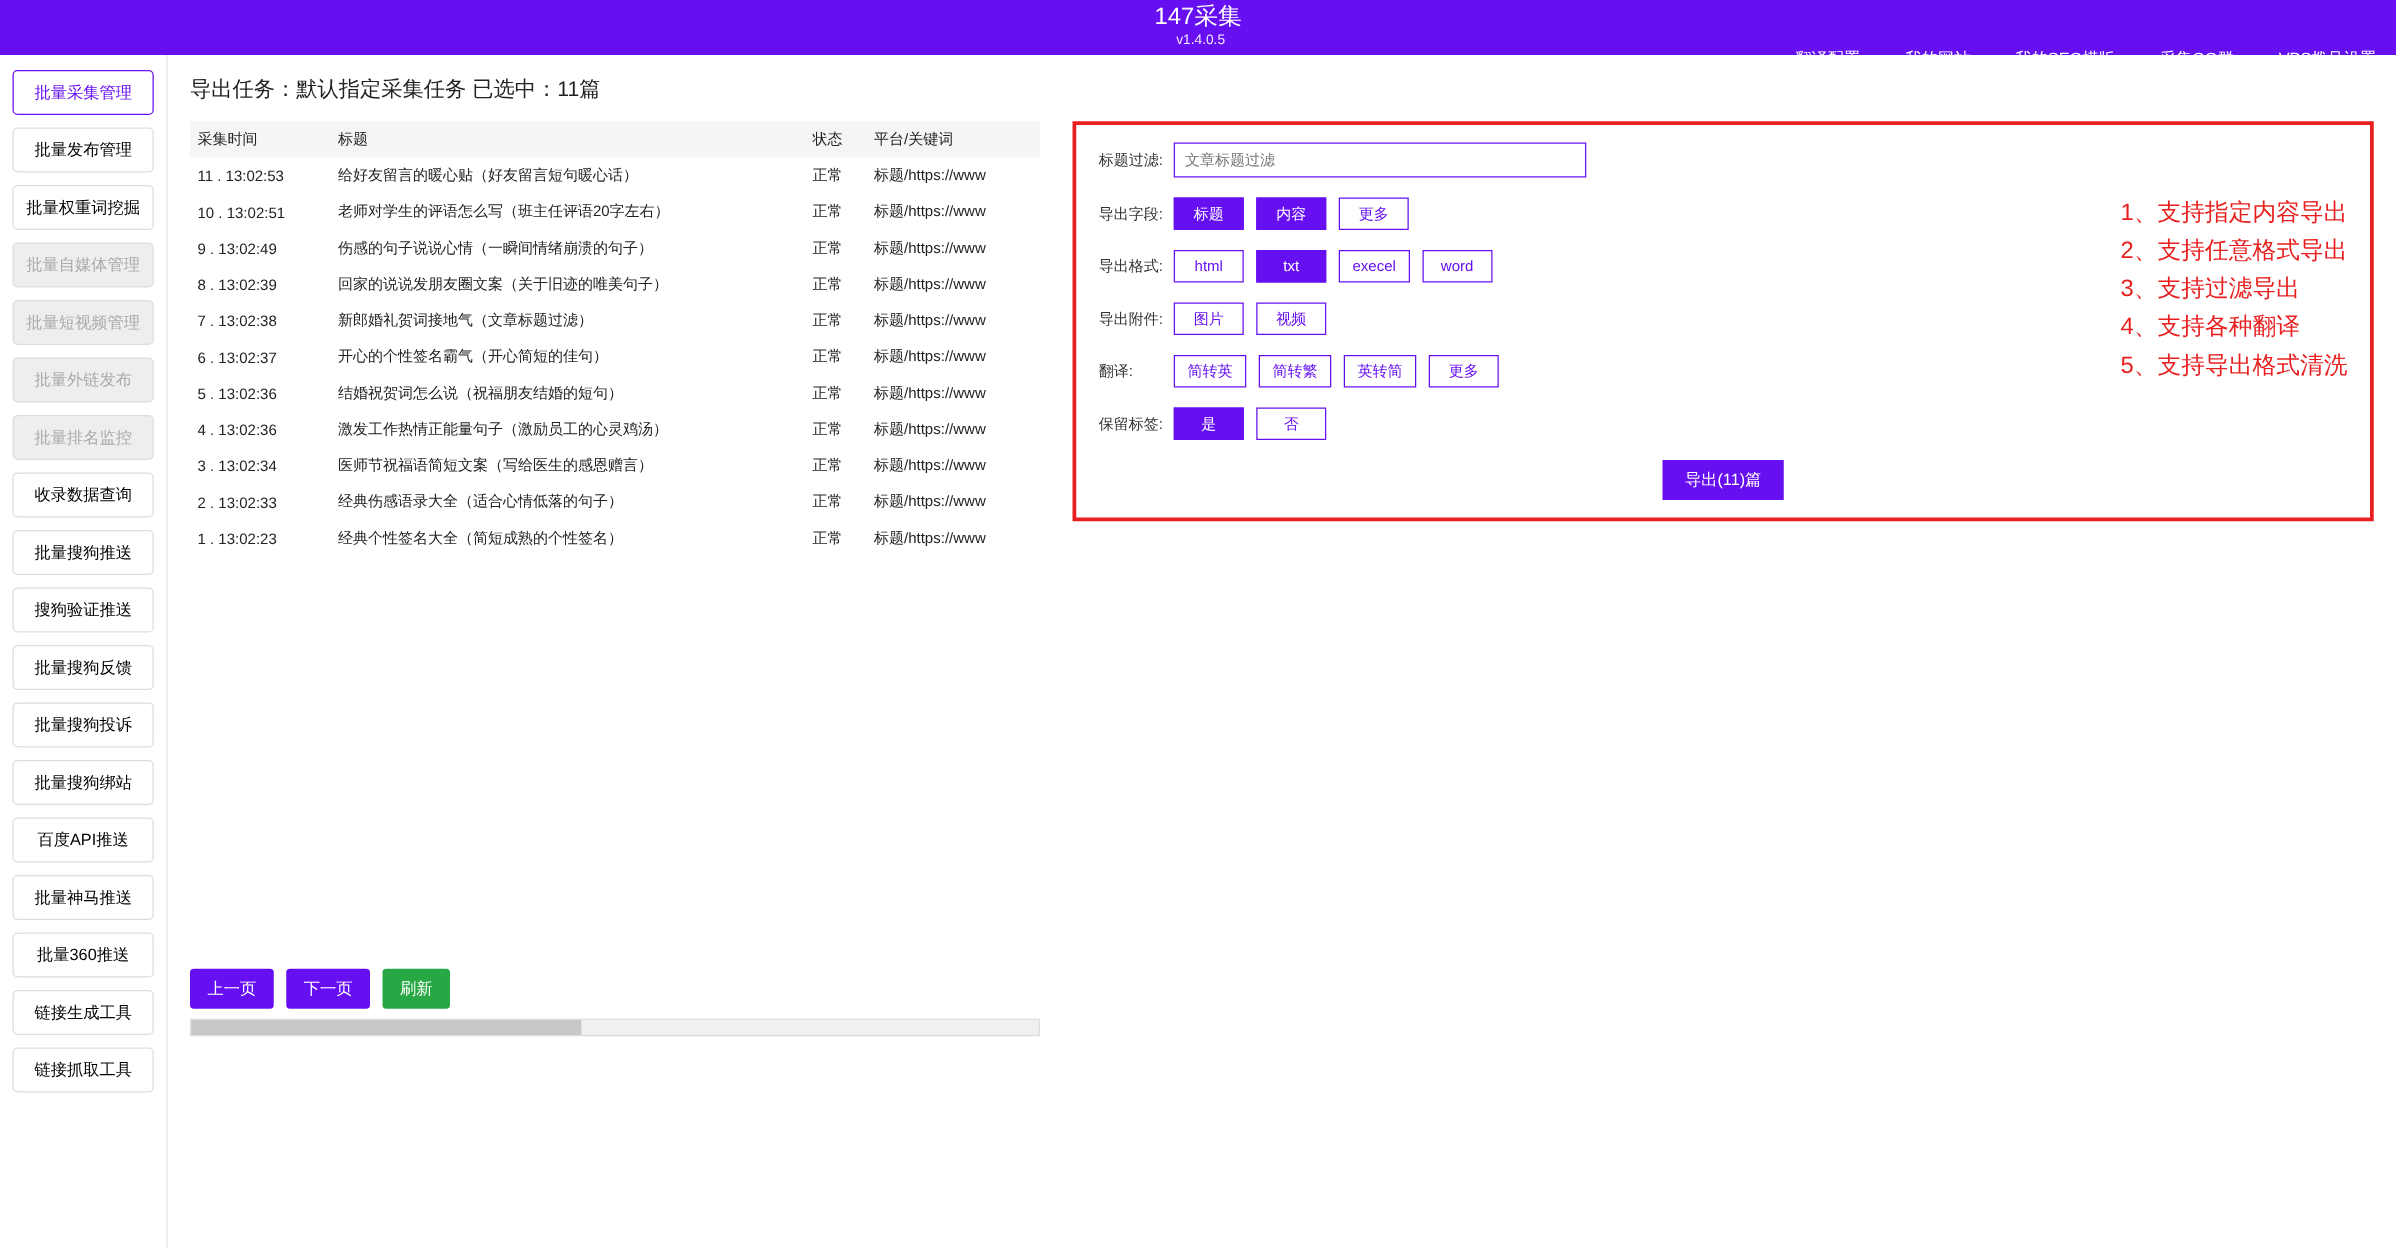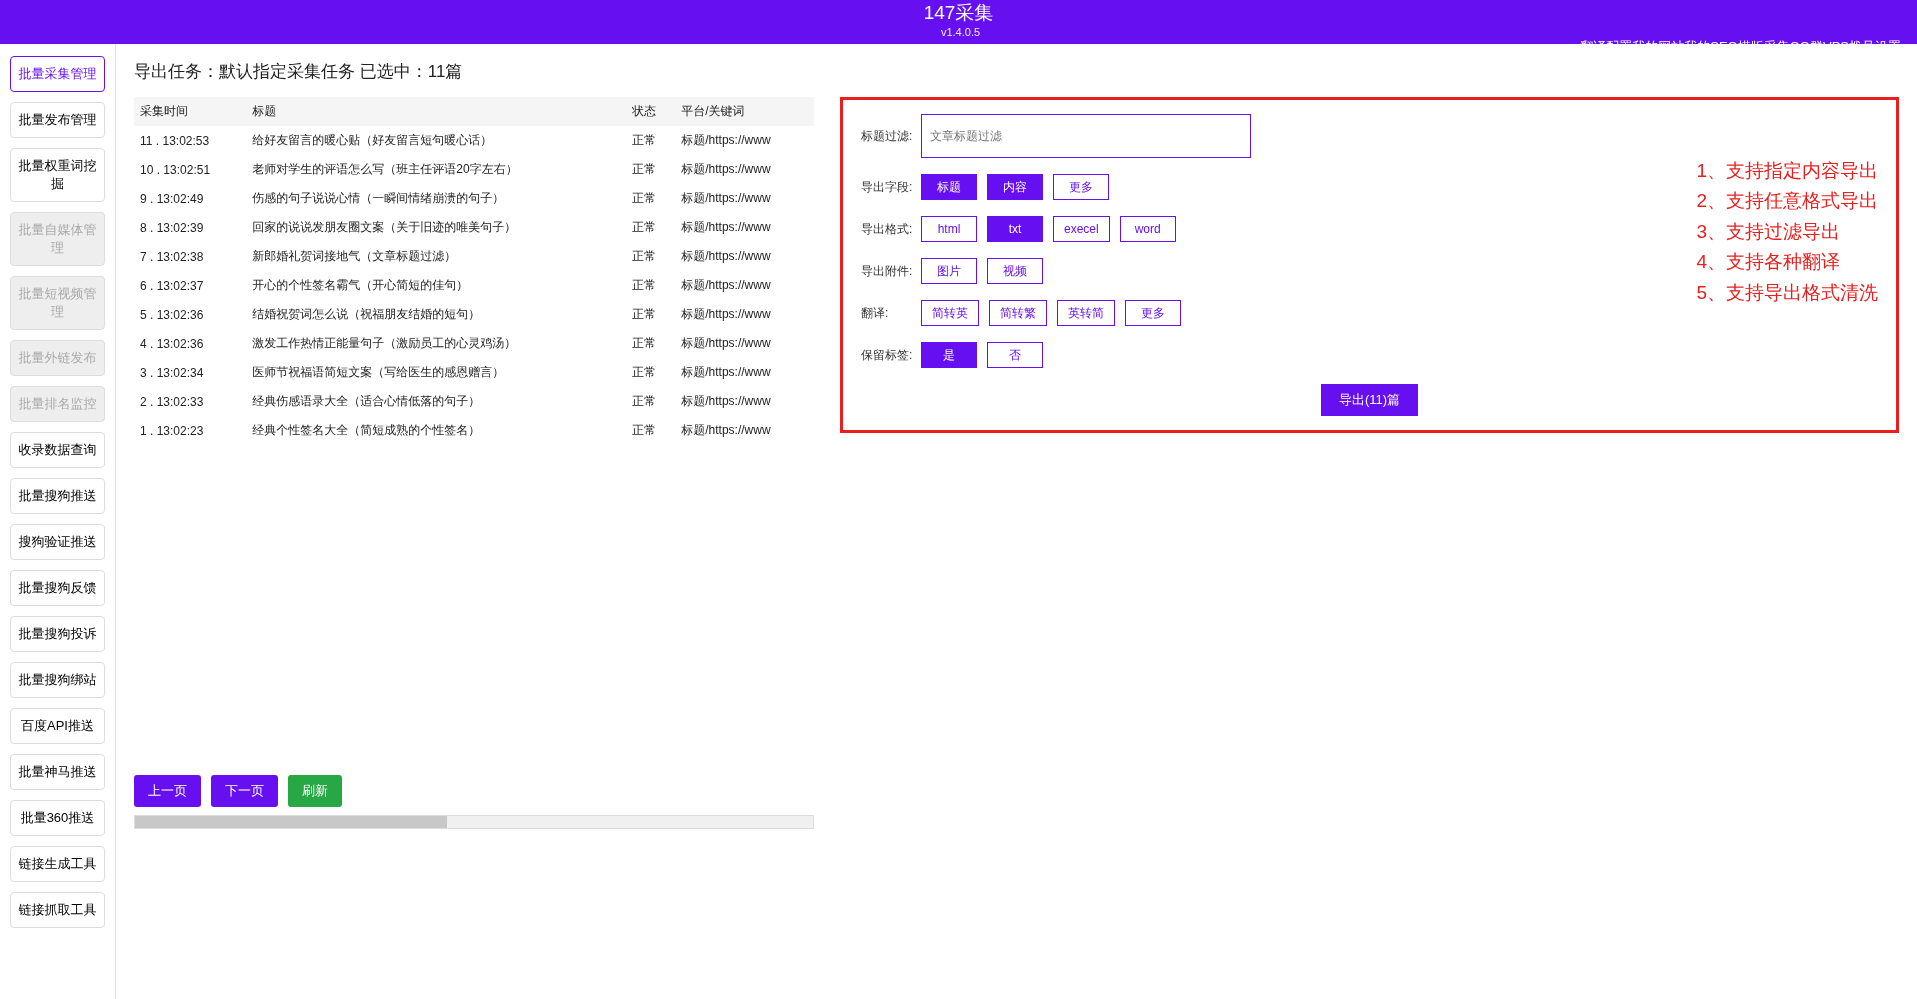--- a/index.html
+++ b/index.html
@@ -1,40 +1,40 @@
 <!DOCTYPE html>
 <html><head>
   <meta charset="utf-8">
   <style>
     * { margin: 0; padding: 0; box-sizing: border-box; }
     body { font-family: "Microsoft YaHei", Arial, sans-serif; font-size: 13px; background: #fff; color: #222; }
     .header { background: #6610f2; color: #fff; height: 44px; display: flex; align-items: center; padding: 0 16px; flex-direction: column; }
     .logo { font-size: 19px; font-weight: 500; }
     .version { font-size: 11px; margin-left: 4px; opacity: 0.9; }
-    .nav-right { margin-left: auto; display: flex; }
+    .nav-right { margin-left: auto; display: flex; gap: 36px; }
     .nav-link { color: #fff; font-size: 13px; cursor: pointer; }
     .container { display: flex; height: calc(100vh - 44px); }
-    .sidebar { width: 116px; background: #fff; border-right: 1px solid #e4e4e4; padding: 12px 10px; overflow-y: auto; }
+    .sidebar { width: 134px; background: #fff; border-right: 1px solid #e4e4e4; padding: 12px 10px; overflow-y: auto; }
     .side-btn { display: block; width: 100%; text-align: center; padding: 8px 4px; font-size: 13px; border: 1px solid #ddd; border-radius: 4px; background: #fff; margin-bottom: 10px; cursor: pointer; }
     .side-btn.active { border-color: #6610f2; color: #6610f2; }
     .side-btn.disabled { background: #eee; color: #aaa; cursor: default; }
     .main { flex: 1; padding: 10px 18px; position: relative; overflow-y: auto; overflow-x: auto; }
     .page-title { font-size: 17px; margin: 6px 0 14px; }
     .content-row { display: flex; gap: 26px; align-items: flex-start; }
     .table-wrap { flex: 0 0 680px; }
     .tbl { width: 100%; border-collapse: collapse; font-size: 12px; }
     .tbl th, .tbl td { padding: 6px 6px; text-align: left; white-space: nowrap; overflow: hidden; text-overflow: ellipsis; }
     .tbl th { background: #f5f5f5; font-weight: 500; }
     .tbl td { font-size: 12px; }
     .export-panel { flex: 1; border: 3px solid #e91e1e; padding: 14px 18px; min-height: 310px; position: relative; }
     .feature-list { position: absolute; right: 18px; top: 56px; color: #e91e1e; font-size: 19px; line-height: 1.6; }
     .form-row { display: flex; align-items: center; margin-bottom: 16px; }
     .form-label { width: 60px; font-size: 12px; color: #333; }
     .form-controls { display: flex; gap: 10px; }
-    .filter-input { width: 330px; height: 44px; border: 1px solid #6610f2; padding: 0 8px; font-size: 12px; outline: none; }
+    .filter-input { width: 330px; height: 28px; border: 1px solid #6610f2; padding: 0 8px; font-size: 12px; outline: none; }
     .opt-btn { min-width: 56px; height: 26px; border: 1px solid #6610f2; background: #fff; color: #6610f2; font-size: 12px; cursor: pointer; padding: 0 10px; }
     .opt-btn.sel { background: #6610f2; color: #fff; }
     .export-btn { background: #6610f2; color: #fff; border: none; padding: 7px 18px; font-size: 13px; cursor: pointer; }
     .export-row { text-align: center; margin-top: 6px; }
     .footer-btns { margin-top: 330px; display: flex; gap: 10px; }
     .pg-btn { background: #6610f2; color: #fff; border: none; padding: 7px 14px; border-radius: 3px; font-size: 13px; cursor: pointer; }
     .refresh-btn { background: #28a745; color: #fff; border: none; padding: 7px 14px; border-radius: 3px; font-size: 13px; cursor: pointer; }
     .scrollbar { height: 14px; background: #f0f0f0; border: 1px solid #ddd; margin-top: 8px; width: 680px; position: relative; }
     .scrollbar-thumb { height: 100%; width: 46%; background: #c8c8c8; position: absolute; left: 0; }
   </style>

